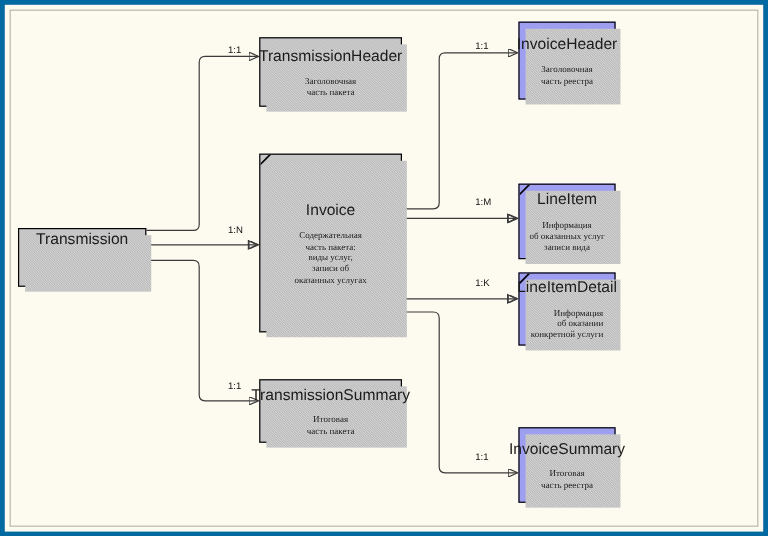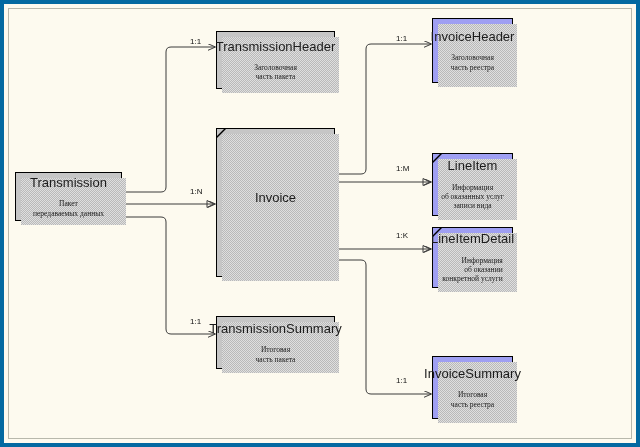--- a/index.html
+++ b/index.html
@@ -163,42 +163,45 @@
   <div class="edge-label" style="left:186px; top:313px;">1:1</div>
 
   <div class="edge-label" style="left:392px; top:30px;">1:1</div>
 
   <div class="edge-label" style="left:392px; top:160px;">1:M</div>
 
   <div class="edge-label" style="left:392px; top:227px;">1:K</div>
 
   <div class="edge-label" style="left:392px; top:372px;">1:1</div>
 
-  <div class="node grey" style="left:11px; top:168px; width:107px; height:49px;">
+  <div class="node grey" style="left:11px; top:186px; width:107px; height:49px;justify-content:space-between;">
     <div class="shadow"></div>
     <div class="title">Transmission</div>
-    <div class="desc">
-      <div>Пакет</div>
-      <div>передаваемых данных</div>
-    </div>
   </div>
 
   <div class="node grey" style="left:212px; top:27px; width:119px; height:58px;">
     <div class="shadow"></div>
     <div class="title">TransmissionHeader</div>
     <div class="desc">
       <div>Заголовочная</div>
       <div>часть пакета</div>
     </div>
   </div>
 
   <div class="node grey" style="left:212px; top:124px; width:119px; height:149px;text-align:center;">
     <div class="shadow"></div>
     <div class="fold grey-fold"></div>
     <div class="title">Invoice</div>
+    <div class="desc">
+      <div>Содержательная</div>
+      <div>часть пакета:</div>
+      <div>виды услуг,</div>
+      <div>записи об</div>
+      <div>оказанных услугах</div>
+    </div>
   </div>
 
   <div class="node grey" style="left:212px; top:312px; width:119px; height:53px;">
     <div class="shadow"></div>
     <div class="title">TransmissionSummary</div>
     <div class="desc">
       <div>Итоговая</div>
       <div>часть пакета</div>
     </div>
   </div>

